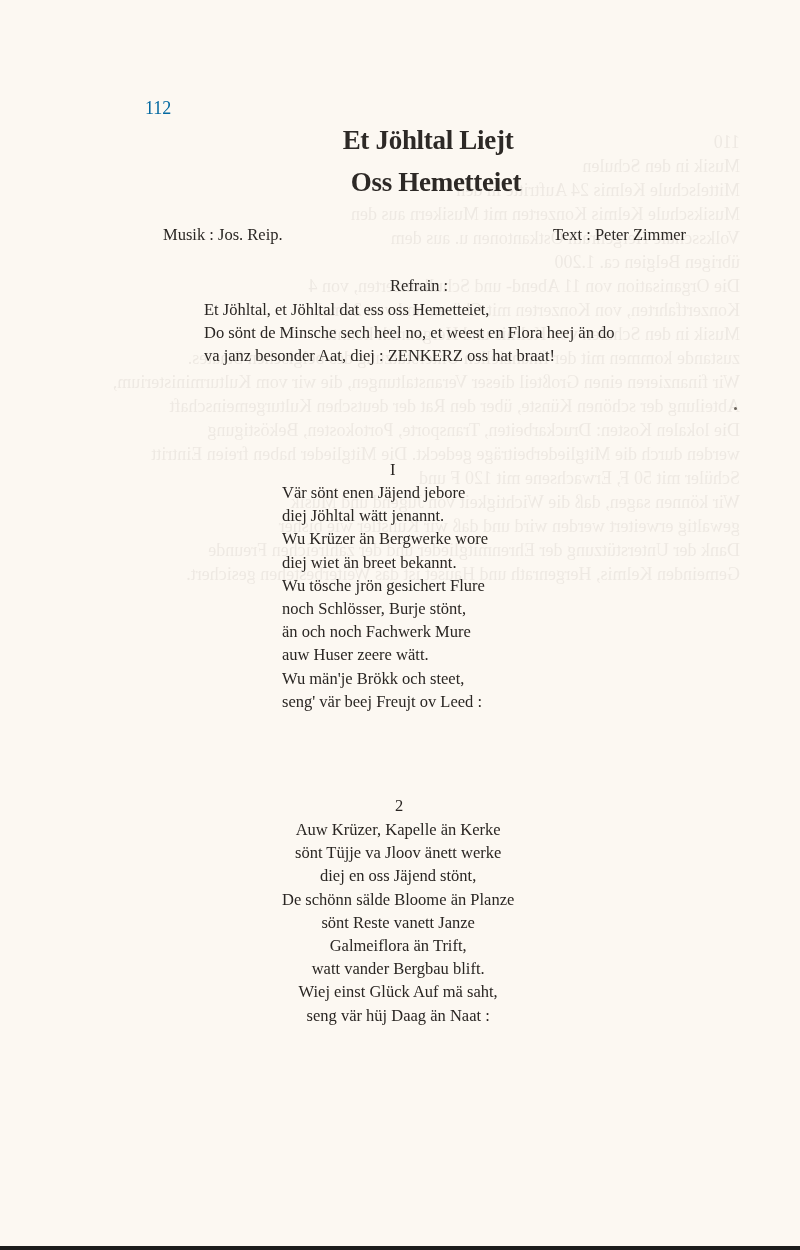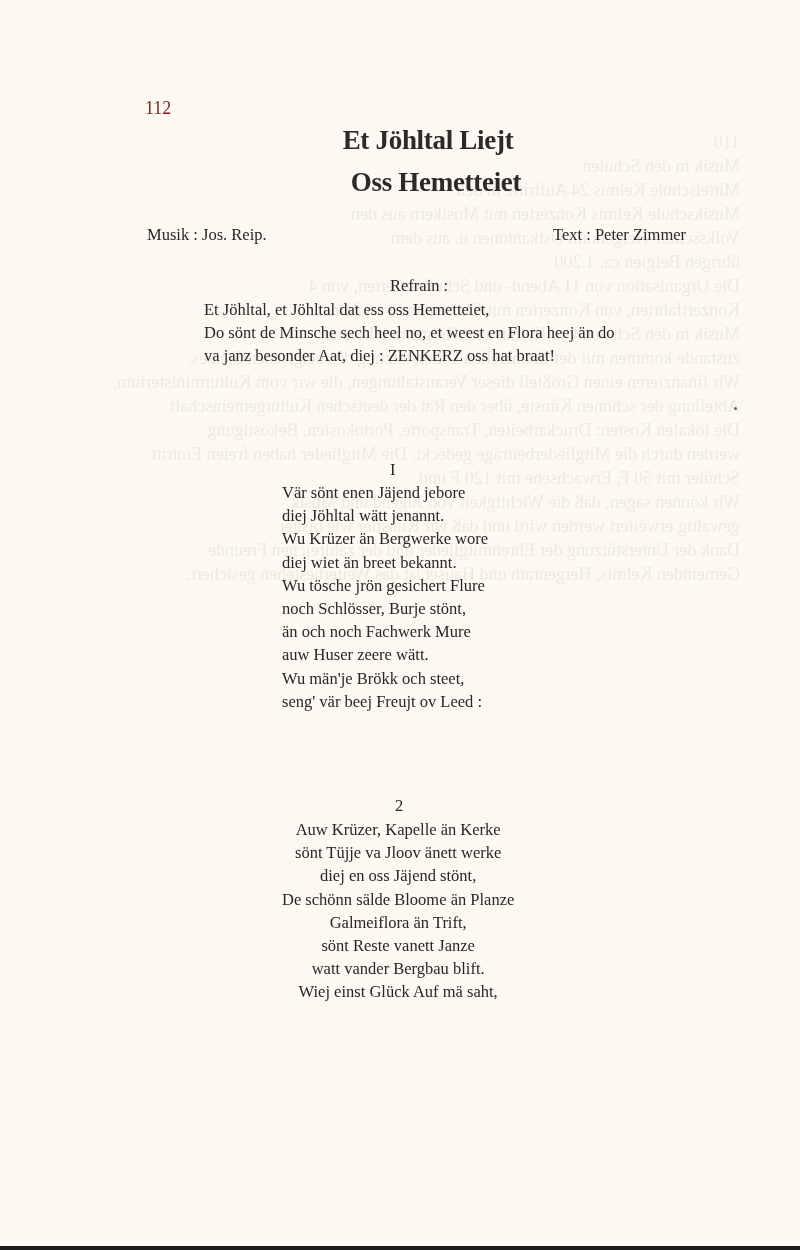--- a/index.html
+++ b/index.html
@@ -47,41 +47,41 @@
       left: 60px;
       top: 130px;
       width: 640px;
       text-align: justify;
     }
     .page-number {
       position: absolute;
       left: 145px;
       top: 98px;
       font-size: 18px;
-      color: #7f1d1d;
+      color: #0369a1;
     }
     .title {
       position: absolute;
       left: 0;
       width: 800px;
       text-align: center;
       font-weight: bold;
       font-size: 27px;
       letter-spacing: -0.3px;
       color: #2d2926;
     }
     .title-1 { top: 125px; left: 28px; }
     .title-2 { top: 167px; left: 36px; }
     .credit {
       position: absolute;
       top: 225px;
       font-size: 16.5px;
       color: #2b2724;
     }
-    .credit-music { left: 147px; }
+    .credit-music { left: 163px; }
     .credit-text { left: 553px; }
     .refrain-label {
       position: absolute;
       left: 390px;
       top: 276px;
       font-size: 16.5px;
     }
     .refrain {
       position: absolute;
       left: 156px;
@@ -170,22 +170,23 @@
     <div>Wu män'je Brökk och steet,</div>
     <div>seng' vär beej Freujt ov Leed :</div>
   </div>
 
   <div class="verse-number verse-num-2">2</div>
   <div class="verse verse-2">
     <div>Auw Krüzer, Kapelle än Kerke</div>
     <div>sönt Tüjje va Jloov änett werke</div>
     <div>diej en oss Jäjend stönt,</div>
     <div>De schönn sälde Bloome än Planze</div>
+    <div>sönt Reste vanett Janze</div>
     <div>Galmeiflora än Trift,</div>
-    <div>sönt Reste vanett Janze</div>
     <div>watt vander Bergbau blift.</div>
     <div>Wiej einst Glück Auf mä saht,</div>
+    <div>seng vär hüj Daag än Naat :</div>
   </div>
 
   <span class="speck" style="left:734px; top:407px;"></span>
 </div>
 
 <div class="bottom-edge"></div>
 
 </body></html>

